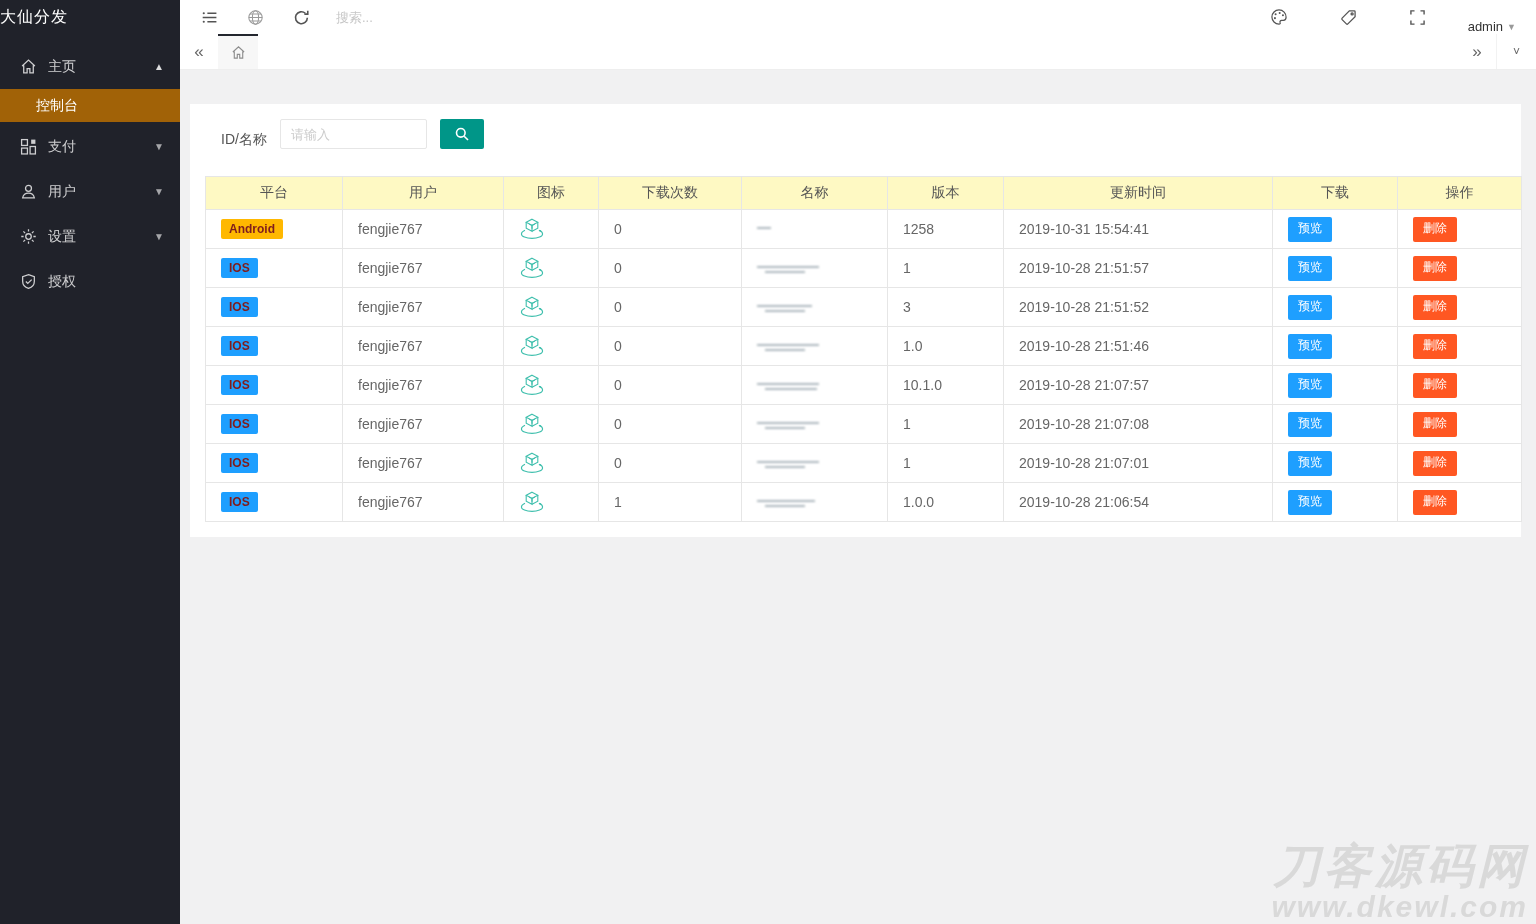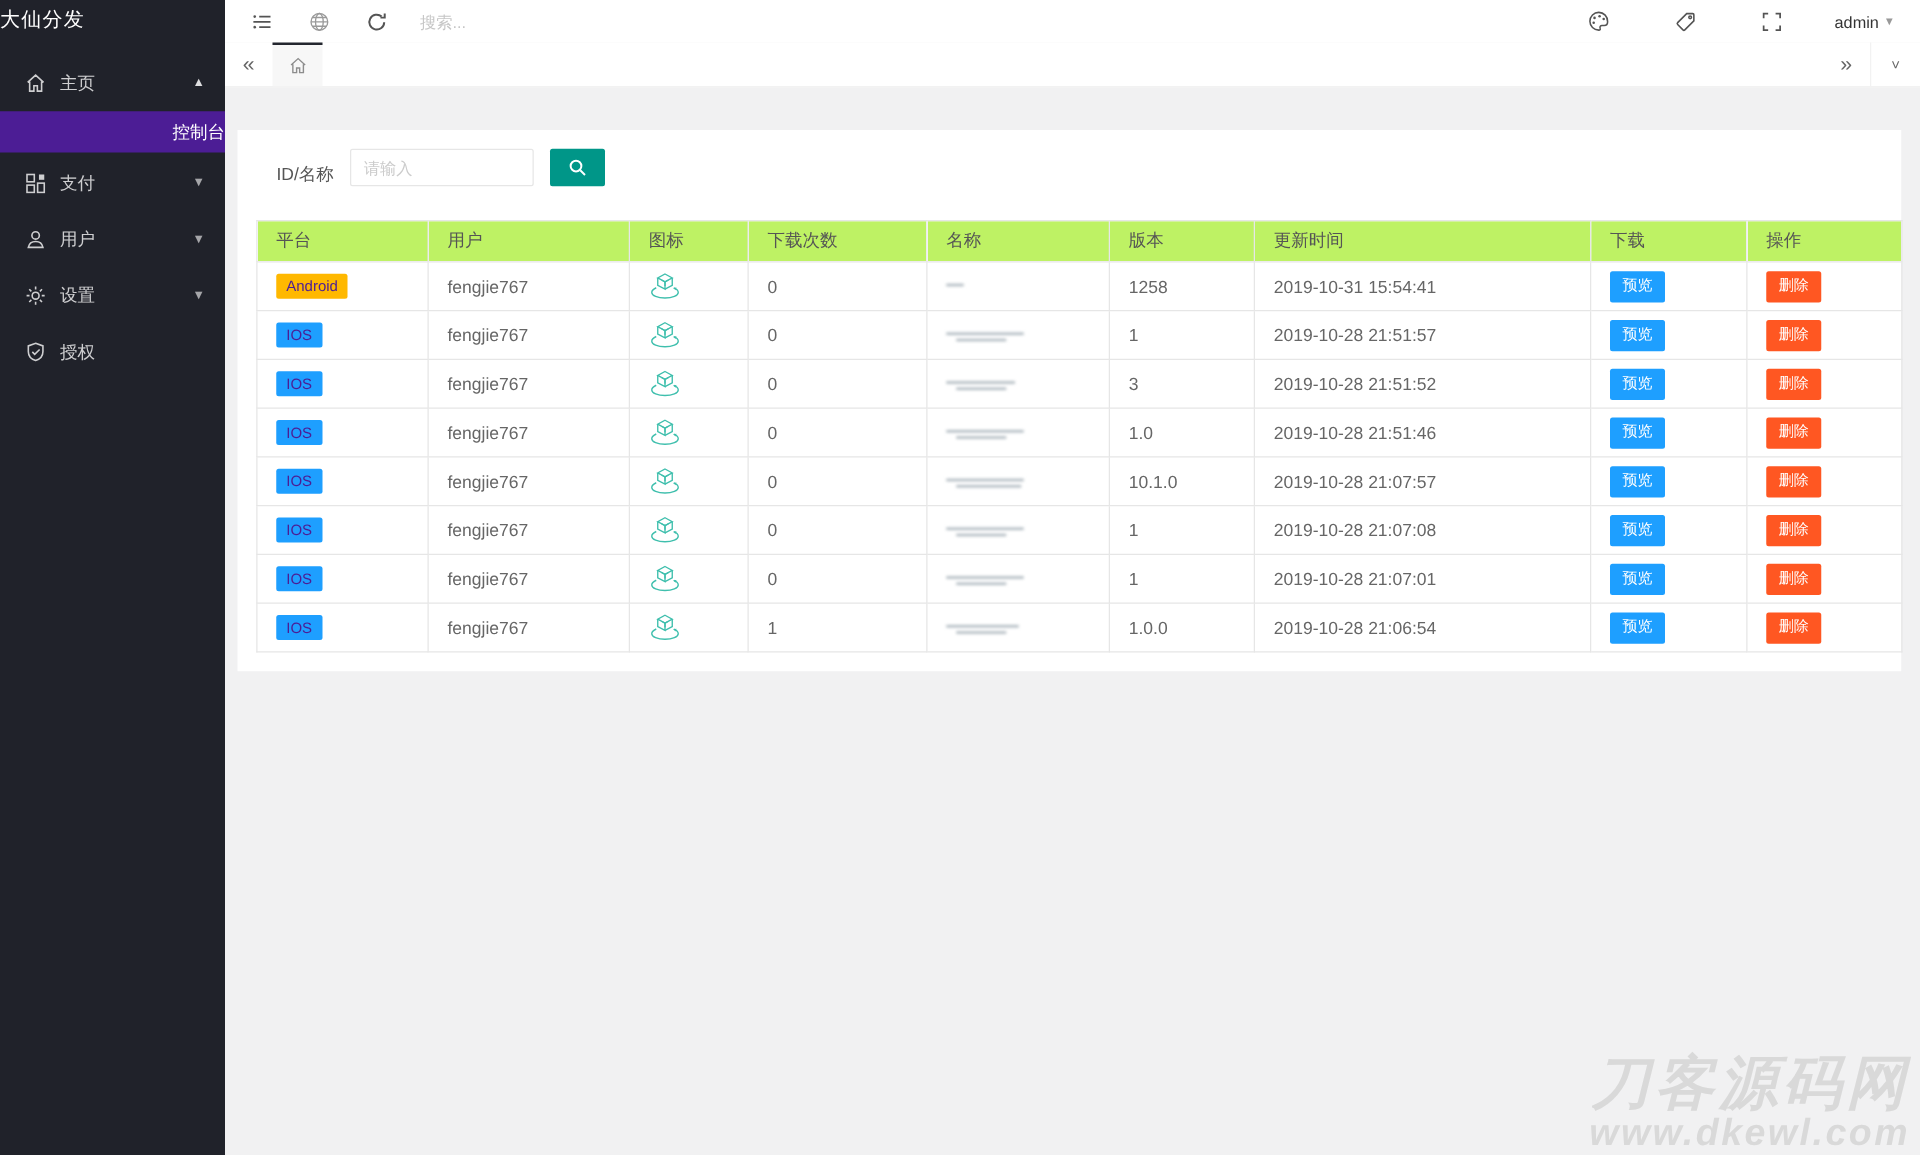--- a/index.html
+++ b/index.html
@@ -10,31 +10,31 @@
   
   .sidebar { width:180px; flex-shrink:0; background:#20222A; color:#fff; }
   .logo { height:34px; line-height:34px; text-align:left; font-size:16px; letter-spacing:1px; }
   .nav { margin-top:10px; }
   .nav-item { height:45px; display:flex; align-items:center; padding:0 16px 0 20px; color:rgba(255,255,255,.78); cursor:pointer; }
   .nav-item .nav-icon { width:17px; height:17px; margin-right:11px; flex-shrink:0; }
   .nav-item svg { stroke:rgba(255,255,255,.78); }
   .caret { margin-left:auto; font-size:10px; color:rgba(255,255,255,.6); }
   .caret.up { color:rgba(255,255,255,.85); }
   .sub-item { height:33px; line-height:33px; padding-left:36px; color:rgba(255,255,255,.85); font-size:14px; cursor:pointer; }
-  .sub-item.active { background:#4c1d95; color:#fff;text-align:right; }
+  .sub-item.active { background:#a16207; color:#fff; }
   .nav-group { margin-bottom:2px; }
 
   
   .main { flex:1; display:flex; flex-direction:column; min-width:0; }
 
   .topbar { height:34px; background:#fff; display:flex; align-items:center; padding-left:6px; }
   .icon-btn { width:46px; height:34px; display:flex; align-items:center; justify-content:center; color:#545454; cursor:pointer; }
   .topbar-search { border:none; outline:none; font-size:13px; color:#666; width:220px; margin-left:12px; background:transparent; }
   .topbar-search::placeholder { color:#c6c6c6; }
-  .topbar-right { margin-left:auto; display:flex; align-items:center; padding-right:12px;gap:24px; }
+  .topbar-right { margin-left:auto; display:flex; align-items:flex-end; padding-right:12px;gap:24px; }
   .topbar-right .icon-btn { width:45px; }
   .admin-wrap { display:flex; align-items:center; color:#333; font-size:13px; padding:0 8px 0 4px; cursor:pointer; }
   .admin-caret { font-size:9px; color:#999; margin-left:4px; }
 
   .tabbar { height:36px; background:#fff; border-bottom:1px solid #eee; display:flex; align-items:stretch; }
   .tab-ctrl { width:38px; display:flex; align-items:center; justify-content:center; color:#666; font-size:17px; cursor:pointer; user-select:none; }
   .tab-active { width:40px; background:#f7f7f7; border-top:2px solid #23262E; display:flex; align-items:center; justify-content:center; cursor:pointer; }
   .tab-active svg { stroke:#8d8d8d; }
   .tabbar-right { margin-left:auto; display:flex; align-items:stretch; }
   .tabbar-right .tab-ctrl.more { border-left:1px solid #f2f2f2; width:40px; font-size:12px; }
@@ -45,26 +45,26 @@
 
   .form-row { display:flex; align-items:flex-end; padding:15px 2px 13px 15px;margin-top:21px; }
   .form-label { width:62px; text-align:right; margin-right:13px; color:#555; }
   .form-input { width:147px; height:30px; border:1px solid #e6e6e6; border-radius:2px; padding:0 10px; font-size:13px; color:#666; outline:none; }
   .form-input::placeholder { color:#ccc; }
   .search-btn { width:44px; height:30px; background:#009688; border:none; border-radius:2px; margin-left:13px; display:flex; align-items:center; justify-content:center; cursor:pointer; }
 
   .table-wrap { margin:14px 0 0 15px; }
   table { width:100%; border-collapse:collapse; table-layout:fixed; font-size:14px; color:#666; }
   th,td { border:1px solid #e6e6e6; height:39px; padding:0 15px; text-align:left; font-weight:400; overflow:hidden; white-space:nowrap; }
-  th { background:#bef264; color:#555; height:33px; }
+  th { background:#fef9c3; color:#555; height:33px;text-align:center; }
   th:nth-child(1){width:137px} th:nth-child(2){width:161px} th:nth-child(3){width:95px}
   th:nth-child(4){width:143px} th:nth-child(5){width:146px} th:nth-child(6){width:116px}
   th:nth-child(7){width:269px} th:nth-child(8){width:125px} th:nth-child(9){width:124px}
 
-  .badge { display:inline-block; padding:0 8px; height:20px; line-height:20px; border-radius:2px; color:#4c1d95; font-size:12px; font-weight:normal; }
+  .badge { display:inline-block; padding:0 8px; height:20px; line-height:20px; border-radius:2px; color:#7f1d1d; font-size:12px; font-weight:bold; }
   .badge-android { background:#FFB800; }
   .badge-ios { background:#1E9FFF; }
 
   .btn { display:inline-block; padding:0 10px; height:25px; line-height:25px; border-radius:2px; color:#fff; font-size:12px; border:none; cursor:pointer;font-family:Liberation Mono, monospace; }
   .btn-preview { background:#1E9FFF; }
   .btn-delete { background:#FF5722; }
 
   .app-icon { display:block; }
 
   .smudge { display:inline-block; filter:blur(1.3px); vertical-align:middle; }

